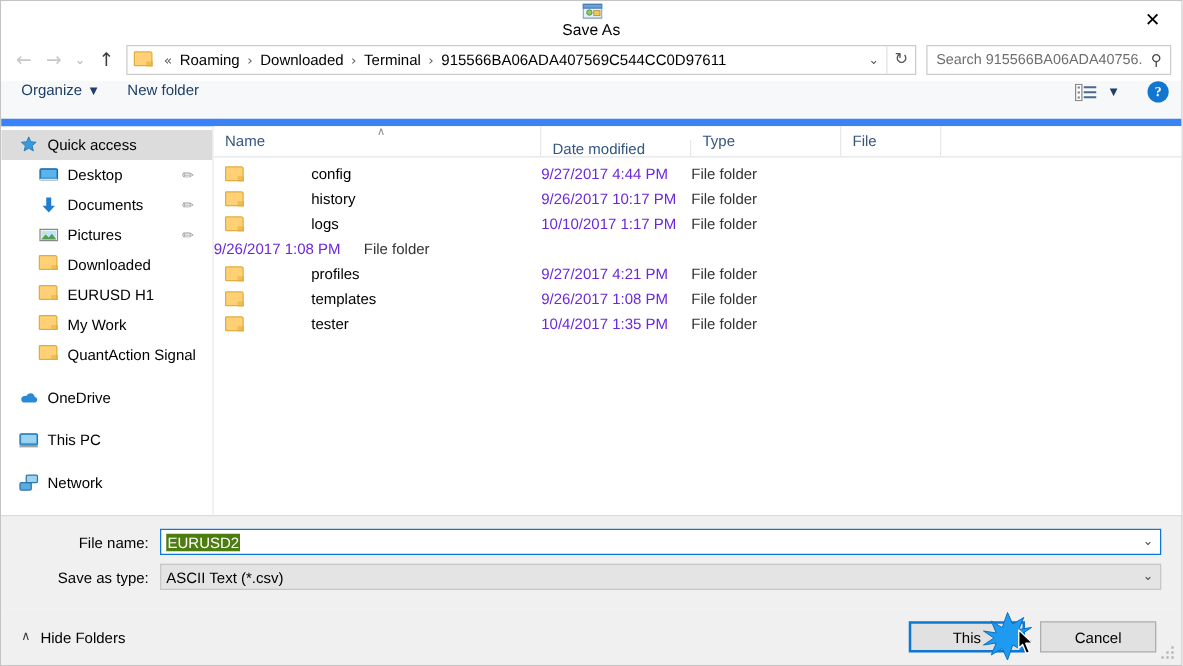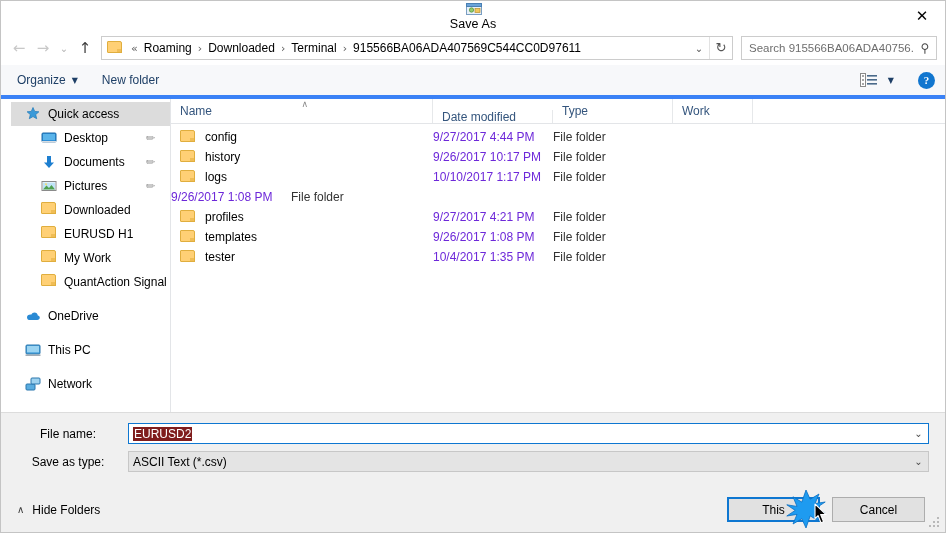--- a/index.html
+++ b/index.html
@@ -164,23 +164,23 @@
     color: #4a4a4a;
     font-size: 12px;
     font-family: "DejaVu Sans", sans-serif;
   }
 
   
   .toolbar {
     height: 30px;
     min-height: 30px;
     background: #f7f8fa;
-    border-bottom: 4px solid #3b82f6;
-    display: flex;
-    align-items: center;
+    border-bottom: 6px solid #3b82f6;
+    display: flex;
+    align-items: flex-start;
     padding-left: 16px;
     position: relative;
   }
   .tb-item {
     font-size: 12px;
     color: #1e3f66;
     margin-right: 24px;
     display: flex;
     align-items: center;
   }
@@ -238,21 +238,20 @@
   }
   .side-item {
     height: 24px;
     display: flex;
     align-items: center;
     font-size: 12px;
     color: #000000;
     padding-left: 14px;
     position: relative;
     white-space: nowrap;
-    margin-left: 10px;
   }
   .side-item.root { padding-left: 14px; }
   .side-item.child { padding-left: 30px; }
   .side-item.selected { background: #dcdcdc; }
   .side-ico {
     width: 16px; height: 16px;
     margin-right: 7px;
     flex: none;
     position: relative;
   }
@@ -335,44 +334,45 @@
   .row {
     height: 20px;
     display: flex;
     align-items: center;
     font-size: 12px;
     color: #000000;
   }
   .cell-name {
     width: 262px;
     display: flex;
-    align-items: flex-start;
+    align-items: flex-end;
     padding-left: 9px;
     box-sizing: border-box;
+    gap: 44px;
   }
   .cell-name .folder { margin-right: 9px; flex: none; }
   .cell-date { width: 120px; color: #6d28d9; }
   .cell-type { width: 120px; color: #333; }
   .cell-size { width: 80px; }
 
   
   .formarea {
     background: #f0f0f0;
     border-top: 1px solid #dcdcdc;
     padding: 10px 16px 0 16px;
     min-height: 64px;
   }
   .frow {
     display: flex;
     align-items: center;
     margin-bottom: 7px;
   }
   .flabel {
     width: 111px;
-    text-align: center;
+    text-align: right;
     padding-right: 9px;
     font-size: 12px;
     color: #000;
     box-sizing: border-box;
   }
   .fctl {
     flex: 1;
     height: 21px;
     display: flex;
     align-items: center;
@@ -387,21 +387,21 @@
     background: #e4e4e4;
   }
   .fval {
     flex: 1;
     font-size: 12px;
     padding-left: 4px;
     overflow: hidden;
     white-space: nowrap;
   }
   .fval .sel {
-    background: #7f1d1d;
+    background: #4d7c0f;
     color: #ffffff;
     padding: 1px 1px;
   }
   .fcaret {
     width: 19px;
     text-align: center;
     font-size: 10px;
     color: #4a4a4a;
     font-family: "DejaVu Sans", sans-serif;
   }
@@ -655,21 +655,21 @@
           <span class="sortcaret">∧</span>
           <span>Name</span>
         </div>
         <div class="ch date">
           <span>Date modified</span>
         </div>
         <div class="ch type">
           <span>Type</span>
         </div>
         <div class="ch size">
-          <span>Work</span>
+          <span>File</span>
         </div>
       </div>
 
       <div class="rows">
         <div class="row">
           <div class="cell-name">
             <span class="folder"></span>
             <span>config</span>
           </div>
           <div class="cell-date">9/27/2017 4:44 PM</div>

